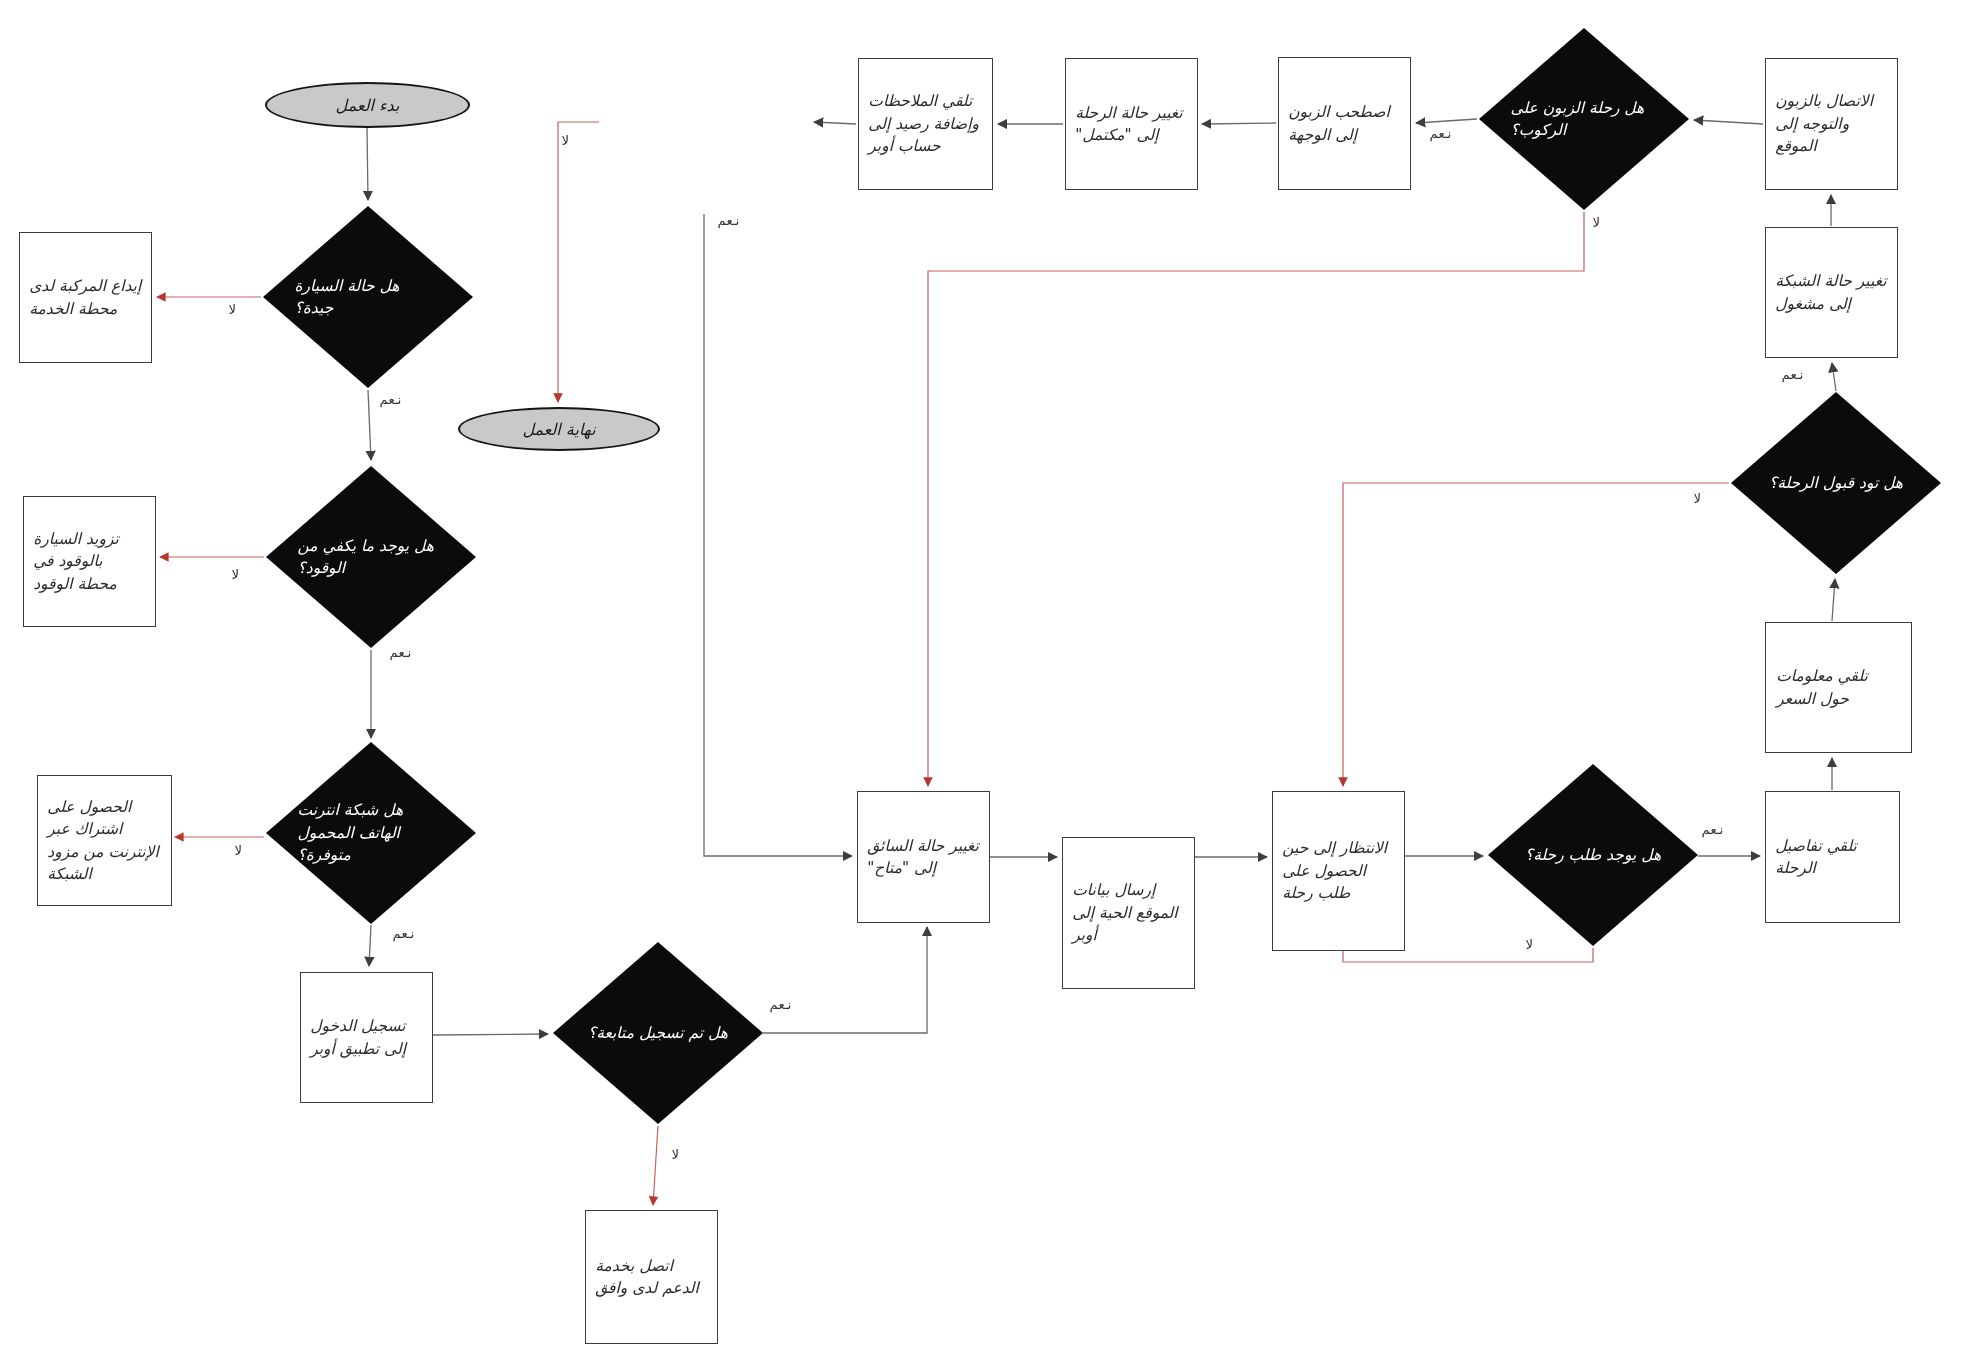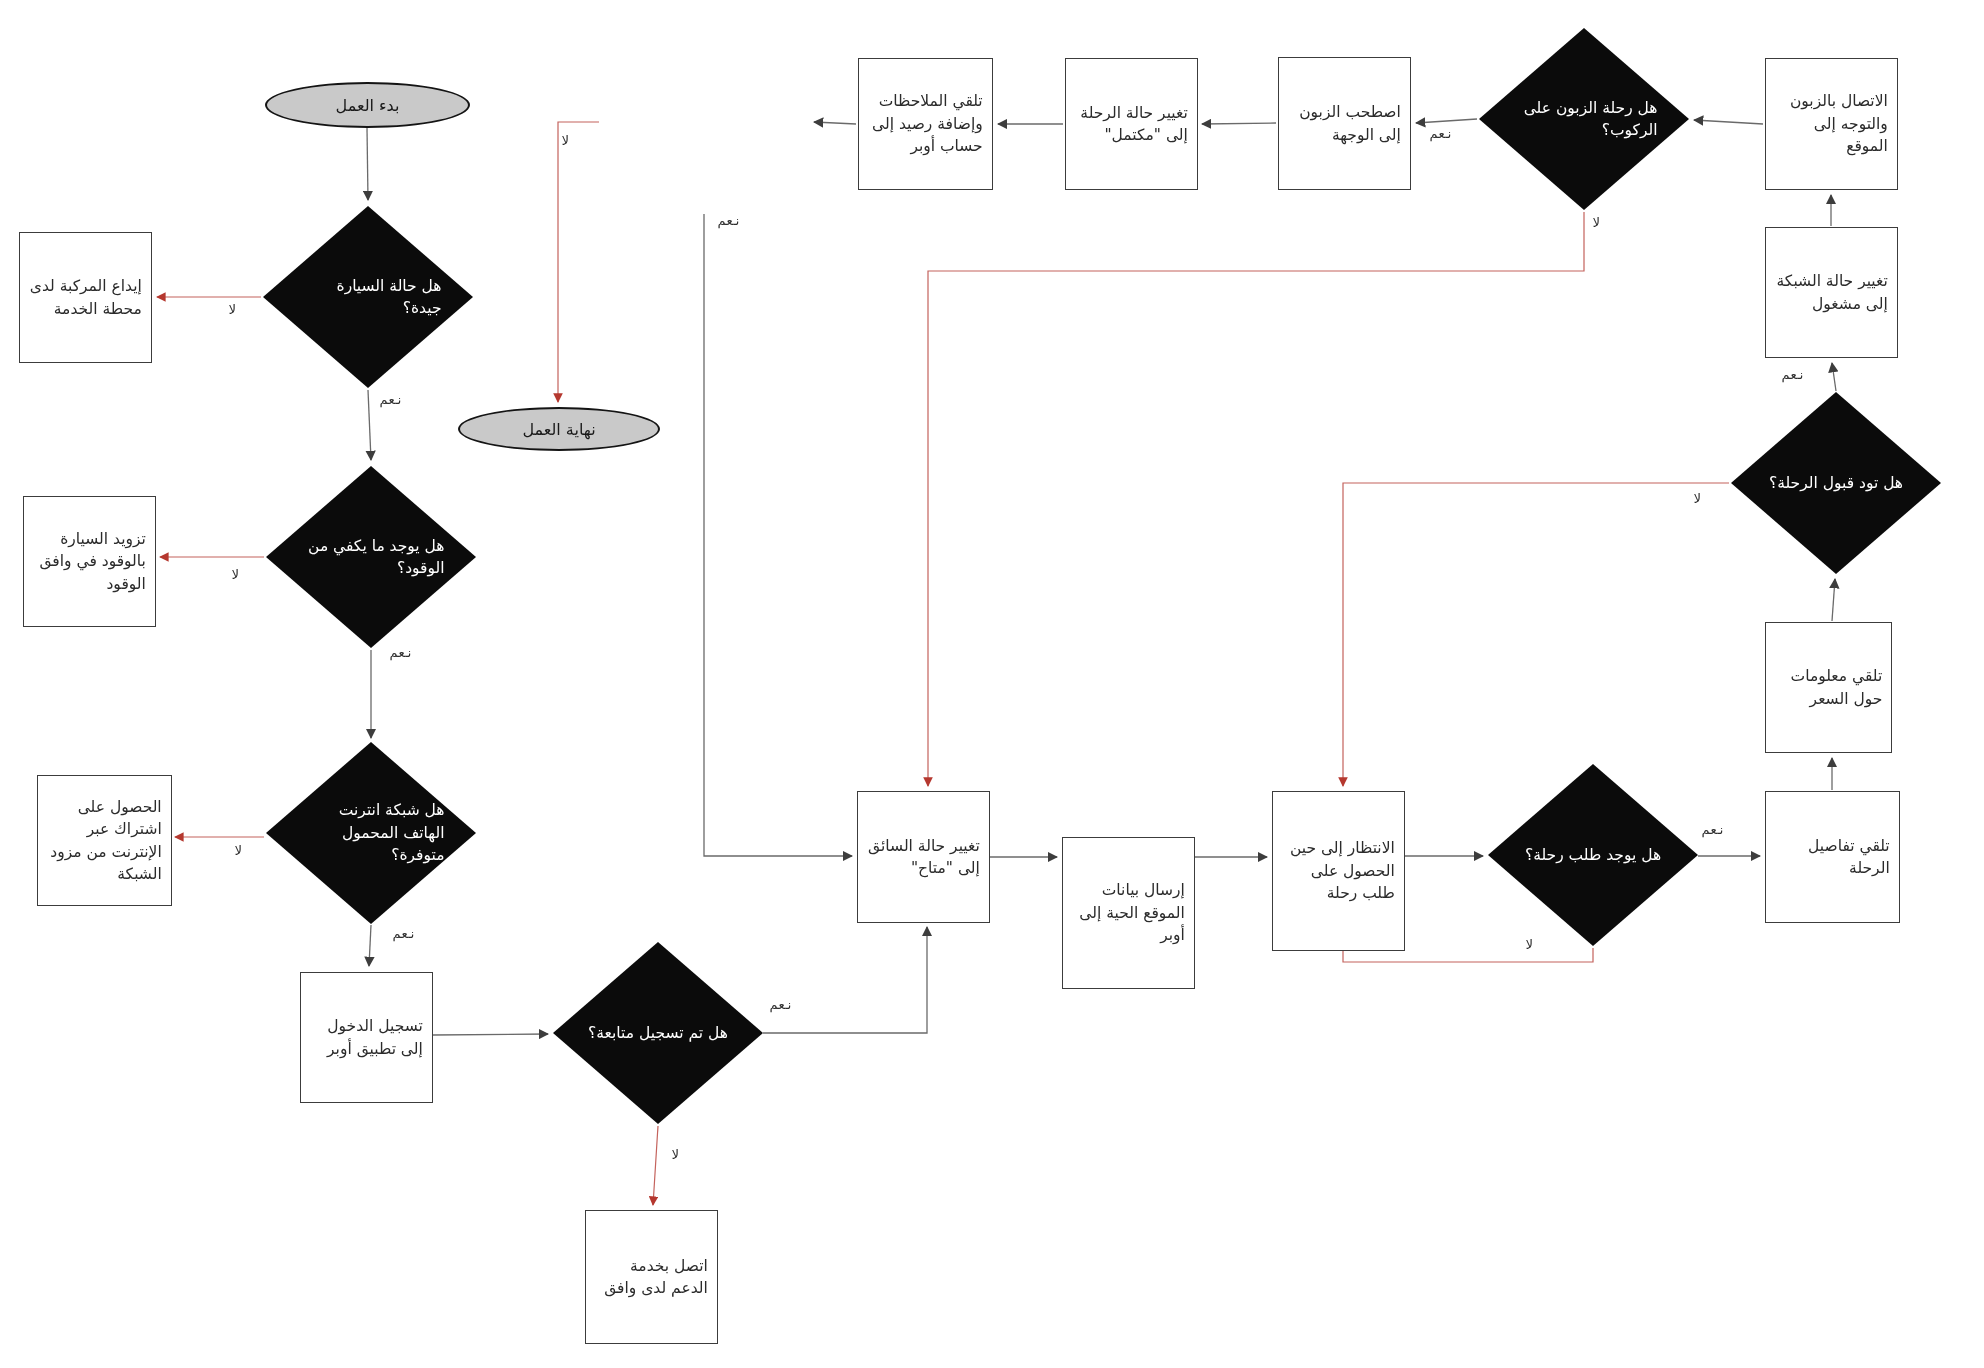--- a/index.html
+++ b/index.html
@@ -3,21 +3,21 @@
 <meta charset="utf-8">
 <style>
   html,body{margin:0;padding:0;background:#ffffff;}
   body{
     width:1984px;height:1368px;position:relative;overflow:hidden;
     font-family:"DejaVu Sans","Liberation Sans",sans-serif;
   }
   #canvas{position:absolute;left:0;top:0;width:1984px;height:1368px;}
   #edges{position:absolute;left:0;top:0;width:1984px;height:1368px;}
   .node{position:absolute;display:flex;align-items:center;justify-content:center;
-        box-sizing:border-box;text-align:right;}
+        box-sizing:border-box;text-align:left;font-style:italic;}
   .process{background:#ffffff;border:1px solid #3c3c3c;color:#2b2b2b;}
   .process .txt{font-size:15.5px;line-height:1.45;max-width:86%;direction:rtl;}
   .decision{background:#0b0b0b;color:#ffffff;
             clip-path:polygon(50% 0,100% 50%,50% 100%,0 50%);}
   .decision .txt{font-size:15.5px;line-height:1.45;max-width:70%;direction:rtl;}
   .terminal{background:#c9c9c9;border:2px solid #141414;border-radius:50%;color:#1a1a1a;}
   .terminal .txt{font-size:16px;direction:rtl;}
   .edge-label{position:absolute;font-size:13px;color:#2e2e2e;direction:rtl;white-space:nowrap;font-family:Liberation Mono, monospace;}
 </style>
 </head>
@@ -94,21 +94,21 @@
     <span class="txt" dir="rtl">هل تود قبول الرحلة؟</span>
   </div>
   <div class="node decision" style="left:1479px;top:28px;width:210px;height:182px">
     <span class="txt" dir="rtl">هل رحلة الزبون على الركوب؟</span>
   </div>
 
   <div class="node process" style="left:19px;top:232px;width:133px;height:131px">
     <span class="txt" dir="rtl">إيداع المركبة لدى محطة الخدمة</span>
   </div>
   <div class="node process" style="left:23px;top:496px;width:133px;height:131px">
-    <span class="txt" dir="rtl">تزويد السيارة بالوقود في وافق الوقود</span>
+    <span class="txt" dir="rtl">تزويد السيارة بالوقود في محطة الوقود</span>
   </div>
   <div class="node process" style="left:37px;top:775px;width:135px;height:131px">
     <span class="txt" dir="rtl">الحصول على اشتراك عبر الإنترنت من مزود الشبكة</span>
   </div>
   <div class="node process" style="left:300px;top:972px;width:133px;height:131px">
     <span class="txt" dir="rtl">تسجيل الدخول إلى تطبيق أوبر</span>
   </div>
   <div class="node process" style="left:585px;top:1210px;width:133px;height:134px">
     <span class="txt" dir="rtl">اتصل بخدمة الدعم لدى وافق</span>
   </div>
@@ -117,21 +117,21 @@
   </div>
   <div class="node process" style="left:1062px;top:837px;width:133px;height:152px">
     <span class="txt" dir="rtl">إرسال بيانات الموقع الحية إلى أوبر</span>
   </div>
   <div class="node process" style="left:1272px;top:791px;width:133px;height:160px">
     <span class="txt" dir="rtl">الانتظار إلى حين الحصول على طلب رحلة</span>
   </div>
   <div class="node process" style="left:1765px;top:791px;width:135px;height:132px">
     <span class="txt" dir="rtl">تلقي تفاصيل الرحلة</span>
   </div>
-  <div class="node process" style="left:1765px;top:622px;width:127px;height:131px">
+  <div class="node process" style="left:1765px;top:622px;width:147px;height:131px">
     <span class="txt" dir="rtl">تلقي معلومات حول السعر</span>
   </div>
   <div class="node process" style="left:1765px;top:227px;width:133px;height:131px">
     <span class="txt" dir="rtl">تغيير حالة الشبكة إلى مشغول</span>
   </div>
   <div class="node process" style="left:1765px;top:58px;width:133px;height:132px">
     <span class="txt" dir="rtl">الاتصال بالزبون والتوجه إلى الموقع</span>
   </div>
   <div class="node process" style="left:1278px;top:57px;width:133px;height:133px">
     <span class="txt" dir="rtl">اصطحب الزبون إلى الوجهة</span>

